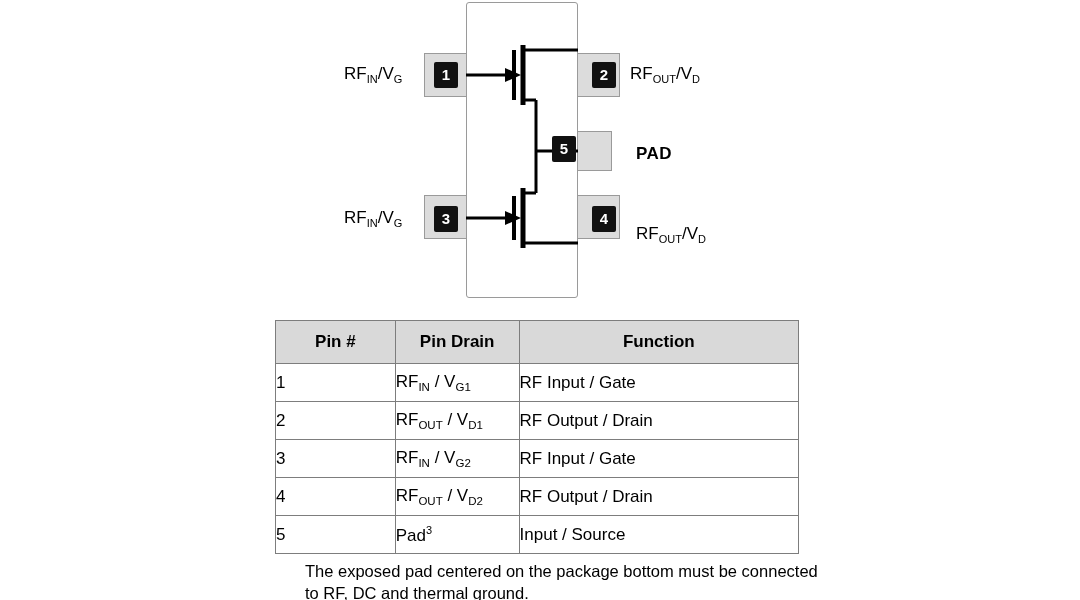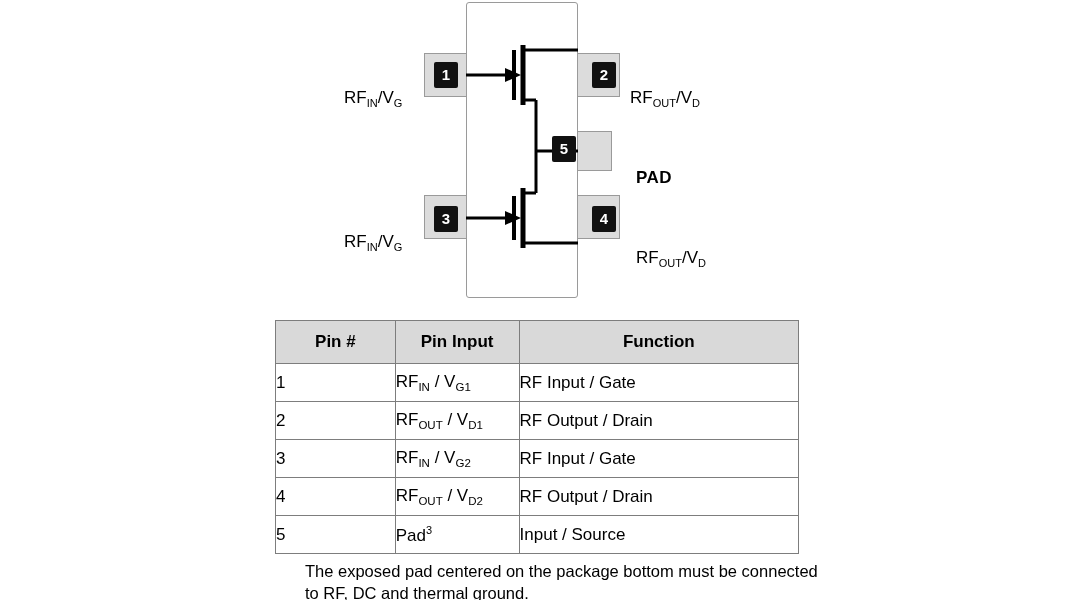--- a/index.html
+++ b/index.html
@@ -67,21 +67,20 @@
   .pin-1 { left: 434px; top: 62px; }
   .pin-2 { left: 592px; top: 62px; }
   .pin-3 { left: 434px; top: 206px; }
   .pin-4 { left: 592px; top: 206px; }
   .pin-5 { left: 552px; top: 136px; }
 
   .dlabel {
     position: absolute;
     font-size: 17px;
     white-space: nowrap;
-    margin-top: 24px;
   }
   .dlabel sub { font-size: 11px; }
   .lbl-in-1  { left: 344px; top: 64px; }
   .lbl-out-2 { left: 630px; top: 64px; }
   .lbl-in-3  { left: 344px; top: 208px; }
   .lbl-out-4 { left: 636px; top: 224px; }
   .lbl-pad   { left: 636px; top: 144px; font-weight: bold; letter-spacing: .4px; }
 
   
   #pin-table {
@@ -174,21 +173,21 @@
 
 <table id="pin-table">
   <colgroup>
     <col class="c1">
       <col class="c2">
       <col class="c3">
   </colgroup>
   <thead>
     <tr>
       <th>Pin #</th>
-      <th>Pin Input</th>
+      <th>Pin Drain</th>
       <th>Function</th>
     </tr>
   </thead>
   <tbody>
     <tr>
       <td>1</td>
       <td>RF<sub>IN</sub> / V<sub>G1</sub></td>
       <td>RF Input / Gate</td>
     </tr>
     <tr>

